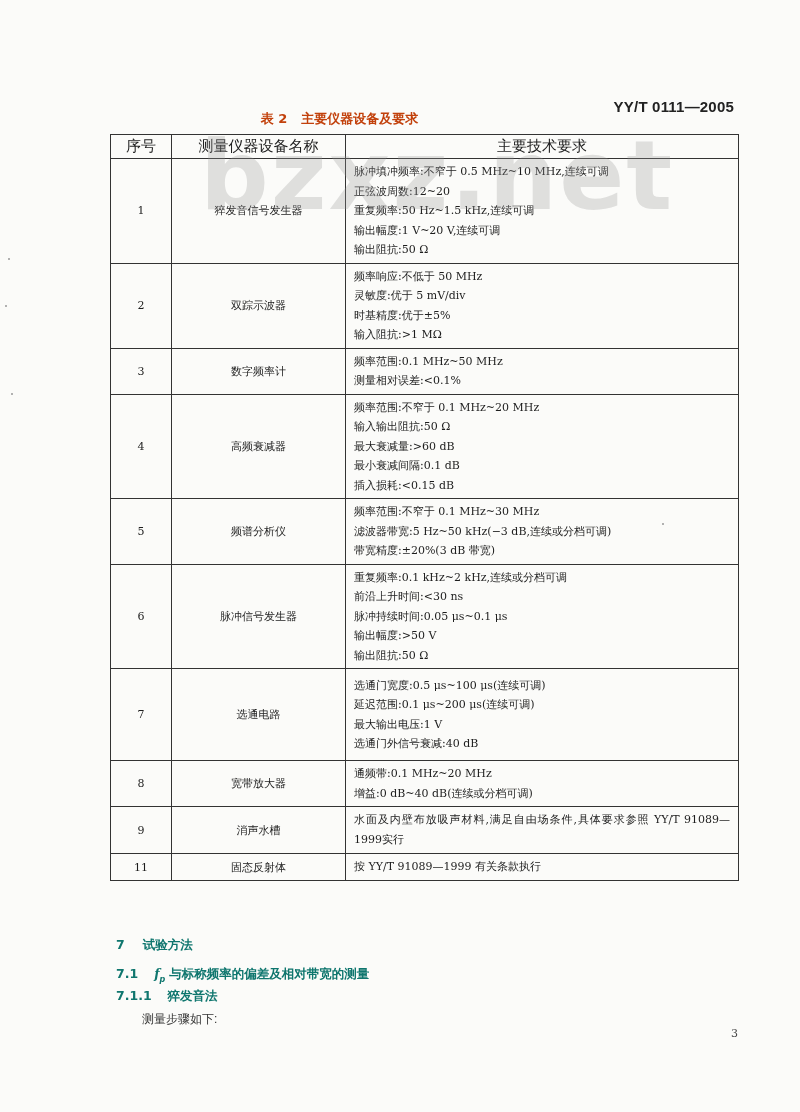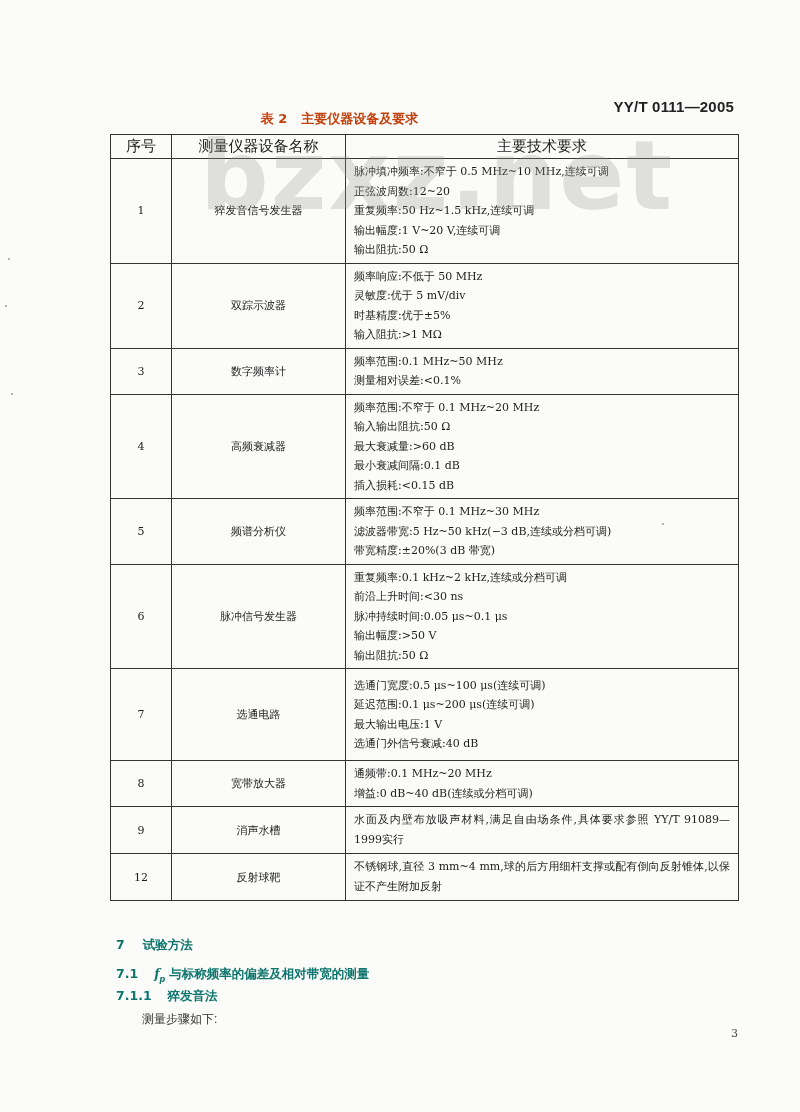--- a/index.html
+++ b/index.html
@@ -147,25 +147,25 @@
         <div class="req-line">增益:0 dB~40 dB(连续或分档可调)</div>
       </td>
     </tr>
     <tr style="height:43px">
       <td class="no">9</td>
       <td class="name">消声水槽</td>
       <td class="req">
         <div class="req-para">水面及内壁布放吸声材料,满足自由场条件,具体要求参照 YY/T 91089—1999实行</div>
       </td>
     </tr>
-    <tr style="height:44px">
-      <td class="no">12</td>
-      <td class="name">反射球靶</td>
+    <tr style="height:22px">
+      <td class="no">11</td>
+      <td class="name">固态反射体</td>
       <td class="req">
-        <div class="req-para">不锈钢球,直径 3 mm~4 mm,球的后方用细杆支撑或配有倒向反射锥体,以保证不产生附加反射</div>
+        <div class="req-para">按 YY/T 91089—1999 有关条款执行</div>
       </td>
     </tr>
   </tbody>
 </table>
 
 <div class="section" style="left:116px; top:937px;">
   <span class="num">7</span><span style="display:inline-block;width:18px"></span><span>试验方法</span>
 </div>
 
 <div class="section" style="left:116px; top:966px;">

